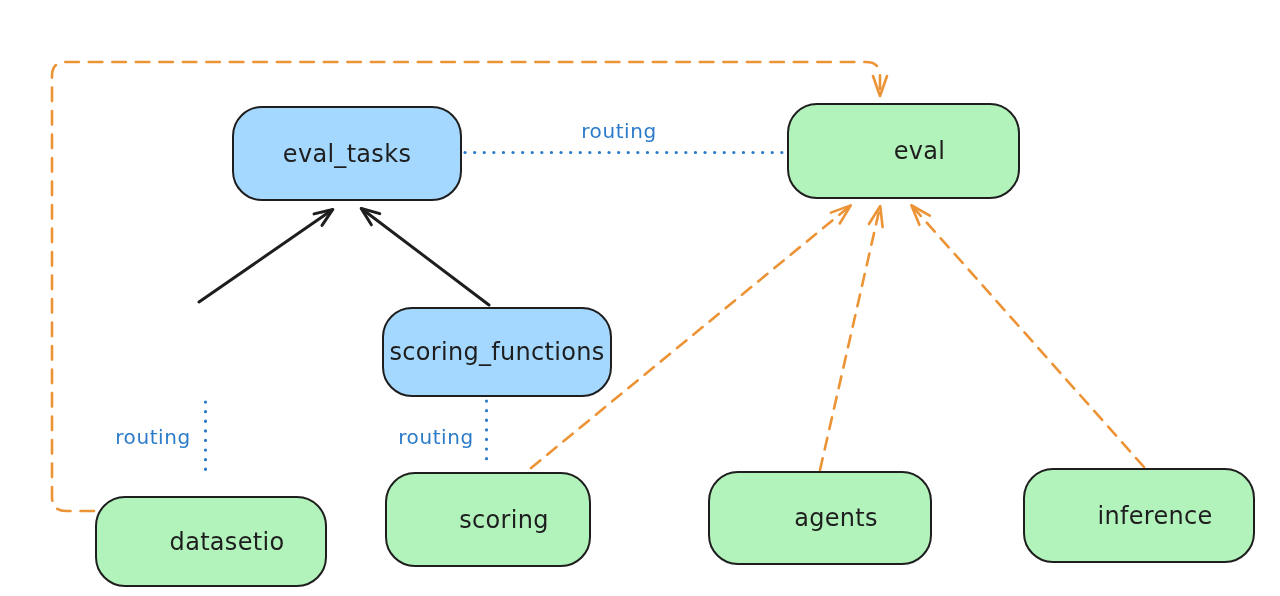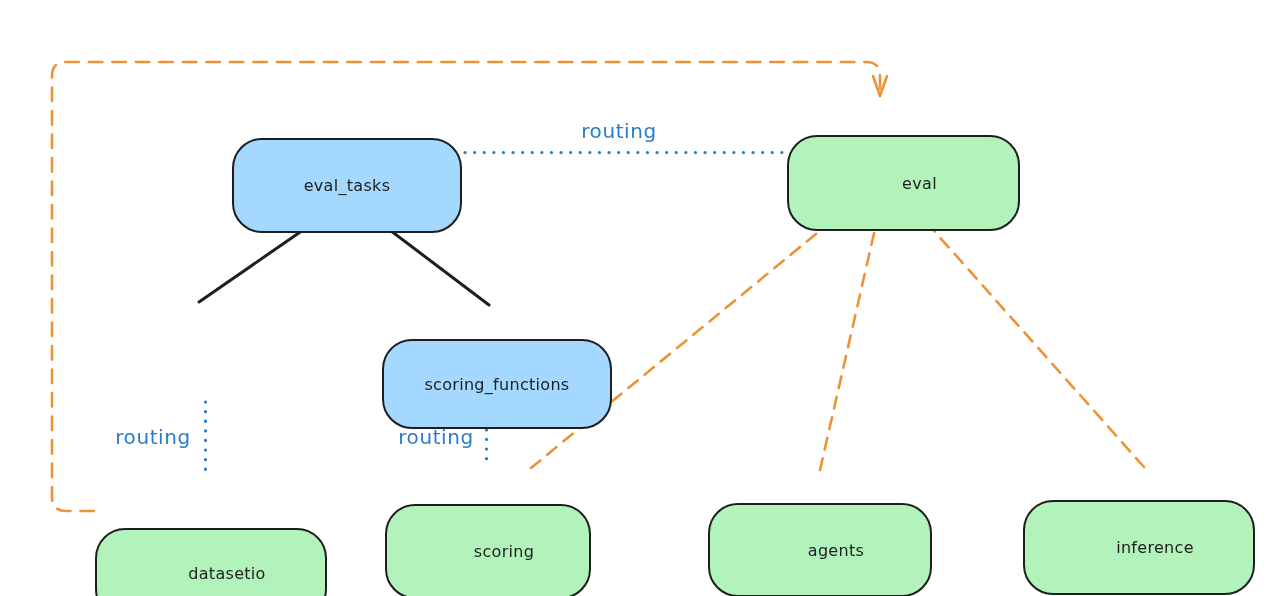--- a/index.html
+++ b/index.html
@@ -18,21 +18,21 @@
   .e-black{stroke:var(--stroke);stroke-width:3;}
   .e-blue-dot{stroke:var(--routing-blue);stroke-width:3.2;stroke-dasharray:0.1 9.5;}
   .e-orange{stroke:var(--orange);stroke-width:2.6;stroke-dasharray:12 9;}
   .e-orange-loop{stroke:var(--orange);stroke-width:2.6;stroke-dasharray:13.5 10;}
   .head{fill:none;stroke-width:2.6;stroke-linecap:round;stroke-linejoin:round;}
   .head-black{stroke:var(--stroke);stroke-width:3;}
   .head-orange{stroke:var(--orange);}
   .node{
     position:absolute;display:flex;align-items:center;justify-content:center;
     border:2.5px solid var(--stroke);border-radius:30px;
-    color:var(--stroke);font-size:16px;letter-spacing:0.3px;white-space:nowrap;margin-top:32px;
+    color:var(--stroke);font-size:24px;letter-spacing:0.3px;white-space:nowrap;
   }
   .node.blue{background:var(--blue-fill);}
   .node.green{background:var(--green-fill);padding-left:32px;}
   .edge-label{
     position:absolute;transform:translate(-50%,-50%);
     color:var(--routing-blue);font-weight:normal;font-size:20px;letter-spacing:0.6px;
   }
 </style>
 </head>
 <body>

